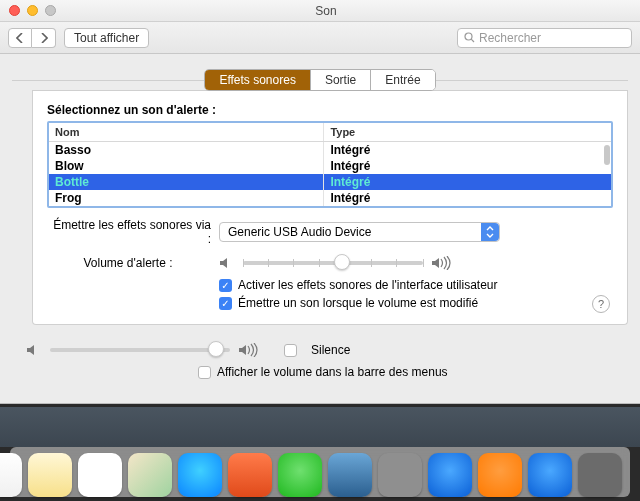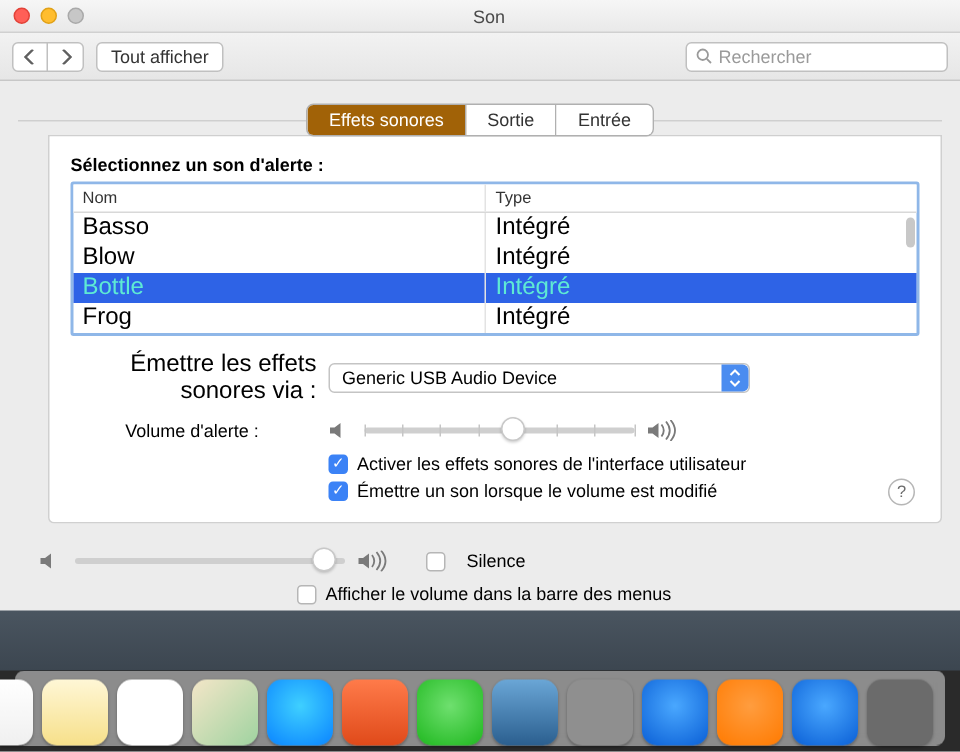--- a/index.html
+++ b/index.html
@@ -29,27 +29,27 @@
   .tabline{position:absolute; top:50%; left:0; right:0; height:1px; background:#cfcfcf; z-index:1;}
   .panel { border:1px solid #d0d0d0; border-top:1px solid #cfcfcf; border-radius:0 0 4px 4px; background:#fff; padding:12px 14px 8px 14px; margin-top:-1px;}
   .label-bold{font-weight:600; font-size:12px; color:#000; margin-bottom:4px;}
   .listbox { border:2px solid #8fb7e8; border-radius:2px; }
   .lhdr { display:flex; background:#fff; border-bottom:1px solid #d8d8d8;}
   .lhdr > div { padding:3px 6px; font-size:11px; color:#333; }
   .col-name{width:49%; border-right:1px solid #e3e3e3;}
   .col-type{flex:1;}
   .lbody { }
   .lrow { display:flex; }
-  .lrow > div { padding:1px 6px; font-size:16px; }
+  .lrow > div { padding:1px 6px; font-size:12px; }
   .lrow .col-type { position:relative;}
   .lrow.sel { background:#2e63e6; color:#5eead4;justify-content:flex-end;}
   .scrollnub { position:absolute; right:3px; top:24px; width:6px; height:20px; background:#c8c8c8; border-radius:3px;}
-  .listwrap{position:relative;}
+  .listwrap{position:relative;font-weight:bold;}
   .formrow { display:flex; align-items:center; margin-top:10px;}
-  .formrow .lbl { width:172px; text-align:right; padding-right:8px; color:#000; font-size:16px;}
+  .formrow .lbl { width:172px; text-align:right; padding-right:8px; color:#000; font-size:12px;}
   .select { flex:0 0 auto; width:281px; height:20px; border:1px solid #c4c4c4; border-radius:4px; display:flex; align-items:center; padding:0 0 0 8px; background:#fff; position:relative; font-size:12px;}
   .select .chev{ position:absolute; right:0; top:0; bottom:0; width:18px; background:#4a8cf0; border-radius:0 4px 4px 0; display:flex; align-items:center; justify-content:center;}
   .slider-row{display:flex; align-items:center; margin-top:10px;}
   .slider-row .lbl{width:172px; text-align:center; padding-right:10px; font-size:12px;}
   .slider{ display:flex; align-items:center; gap:8px;}
   .track{ width:180px; height:4px; background:#cfcfcf; border-radius:2px; position:relative;}
   .tick{position:absolute; top:-2px; width:1px; height:8px; background:#c5c5c5;}
   .thumb{ position:absolute; top:-7px; width:16px; height:16px; background:#fff; border:1px solid #c8c8c8; border-radius:50%; box-shadow:0 1px 2px rgba(0,0,0,.2);}
   .spk{ color:#7a7a7a; }
   .chkrow{ display:flex; align-items:center; margin-top:8px; }

